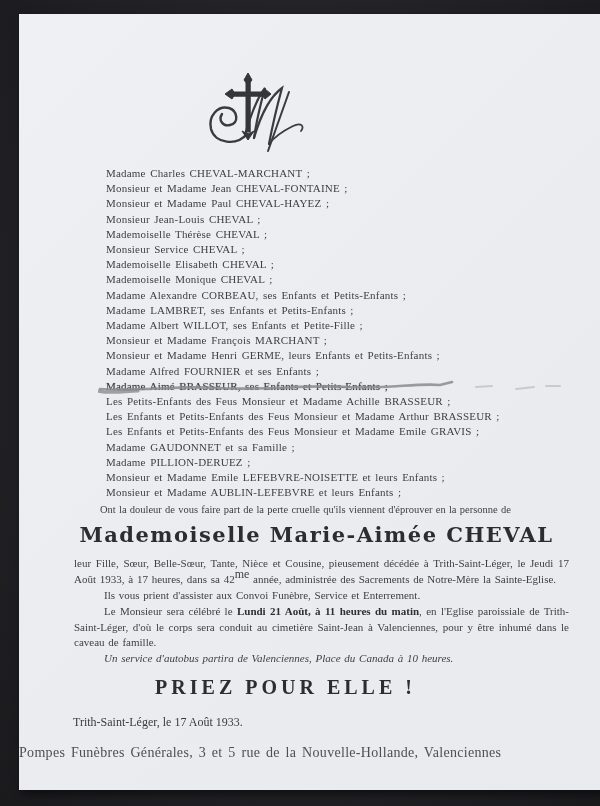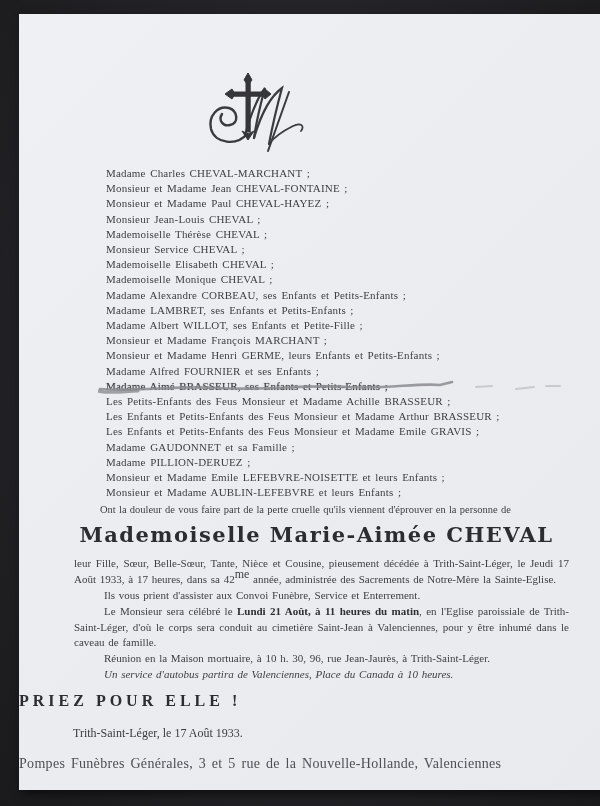--- a/index.html
+++ b/index.html
@@ -25,21 +25,21 @@
   .title{margin:7px 0 0 0;text-align:center;font-family:"DejaVu Serif", serif;font-weight:bold;
          font-size:21px;letter-spacing:1.5px;color:#2d2d31;}
   .body-text{margin:9px 45px 0 55px;font-size:11px;line-height:15.8px;text-align:justify;word-spacing:1px;color:#3e3e43;}
   .body-text p{margin:0;}
   .p-indent{text-indent:30px;}
   .p-invite{margin-top:2px;}
   .nowrap{white-space:nowrap;}
   .italic{font-style:italic;}
   .bold-seg{font-weight:bold;color:#2f2f33;}
   sup{font-size:12px;vertical-align:super;line-height:0;}
-  .pray{margin:9px 62px 16px 0;text-align:left;font-weight:bold;font-size:16px;letter-spacing:4px;color:#2d2d31;}
+  .pray{margin:9px 62px 16px 0;text-align:center;font-weight:bold;font-size:20px;letter-spacing:4px;color:#2d2d31;}
   .dateline{margin:6px 0 15px 54px;font-size:12px;color:#3a3a3f;}
   .undertaker{margin-top:4px;text-align:left;font-size:14px;word-spacing:2px;letter-spacing:.3px;color:#4e4e54;}
 </style>
 </head>
 <body>
 
 <div class="paper">
 
   <svg class="monogram" viewBox="0 0 125 82">
 
@@ -159,21 +159,20 @@
     </div>
 
   <div class="intro">Ont la douleur de vous faire part de la perte cruelle qu'ils viennent d'éprouver en la personne de</div>
 
   <div class="title">Mademoiselle Marie-Aimée CHEVAL</div>
 
   <div class="body-text">
     <p><span>leur Fille, Sœur, Belle-Sœur, Tante, Nièce et Cousine, pieusement décédée à Trith-Saint-Léger, le Jeudi 17 Août 1933, à 17 heures, dans sa 42</span><sup>me</sup><span> année, administrée des Sacrements de Notre-Mère la Sainte-Eglise.</span></p>
     <p class="p-indent p-invite">Ils vous prient d'assister aux Convoi Funèbre, Service et Enterrement.</p>
     <p class="p-indent"><span>Le Monsieur sera célébré le </span><span class="bold-seg">Lundi 21 Août, à 11 heures du matin</span><span>, en l'Eglise paroissiale de Trith-Saint-Léger, d'où le corps sera conduit au cimetière Saint-Jean à Valenciennes, pour y être inhumé dans le caveau de famille.</span></p>
-    <p class="p-indent nowrap">Réunion en la Maison mortuaire, à 10 h. 30, 96, rue Jean-Jaurès, à Trith-Saint-Léger.</p>
     <p class="p-indent nowrap italic">Un service d'autobus partira de Valenciennes, Place du Canada à 10 heures.</p>
   </div>
 
   <div class="pray">PRIEZ POUR ELLE !</div>
 
   <div class="dateline">Trith-Saint-Léger, le 17 Août 1933.</div>
 
   <div class="undertaker">Pompes Funèbres Générales, 3 et 5 rue de la Nouvelle-Hollande, Valenciennes</div>
 
 </div>

